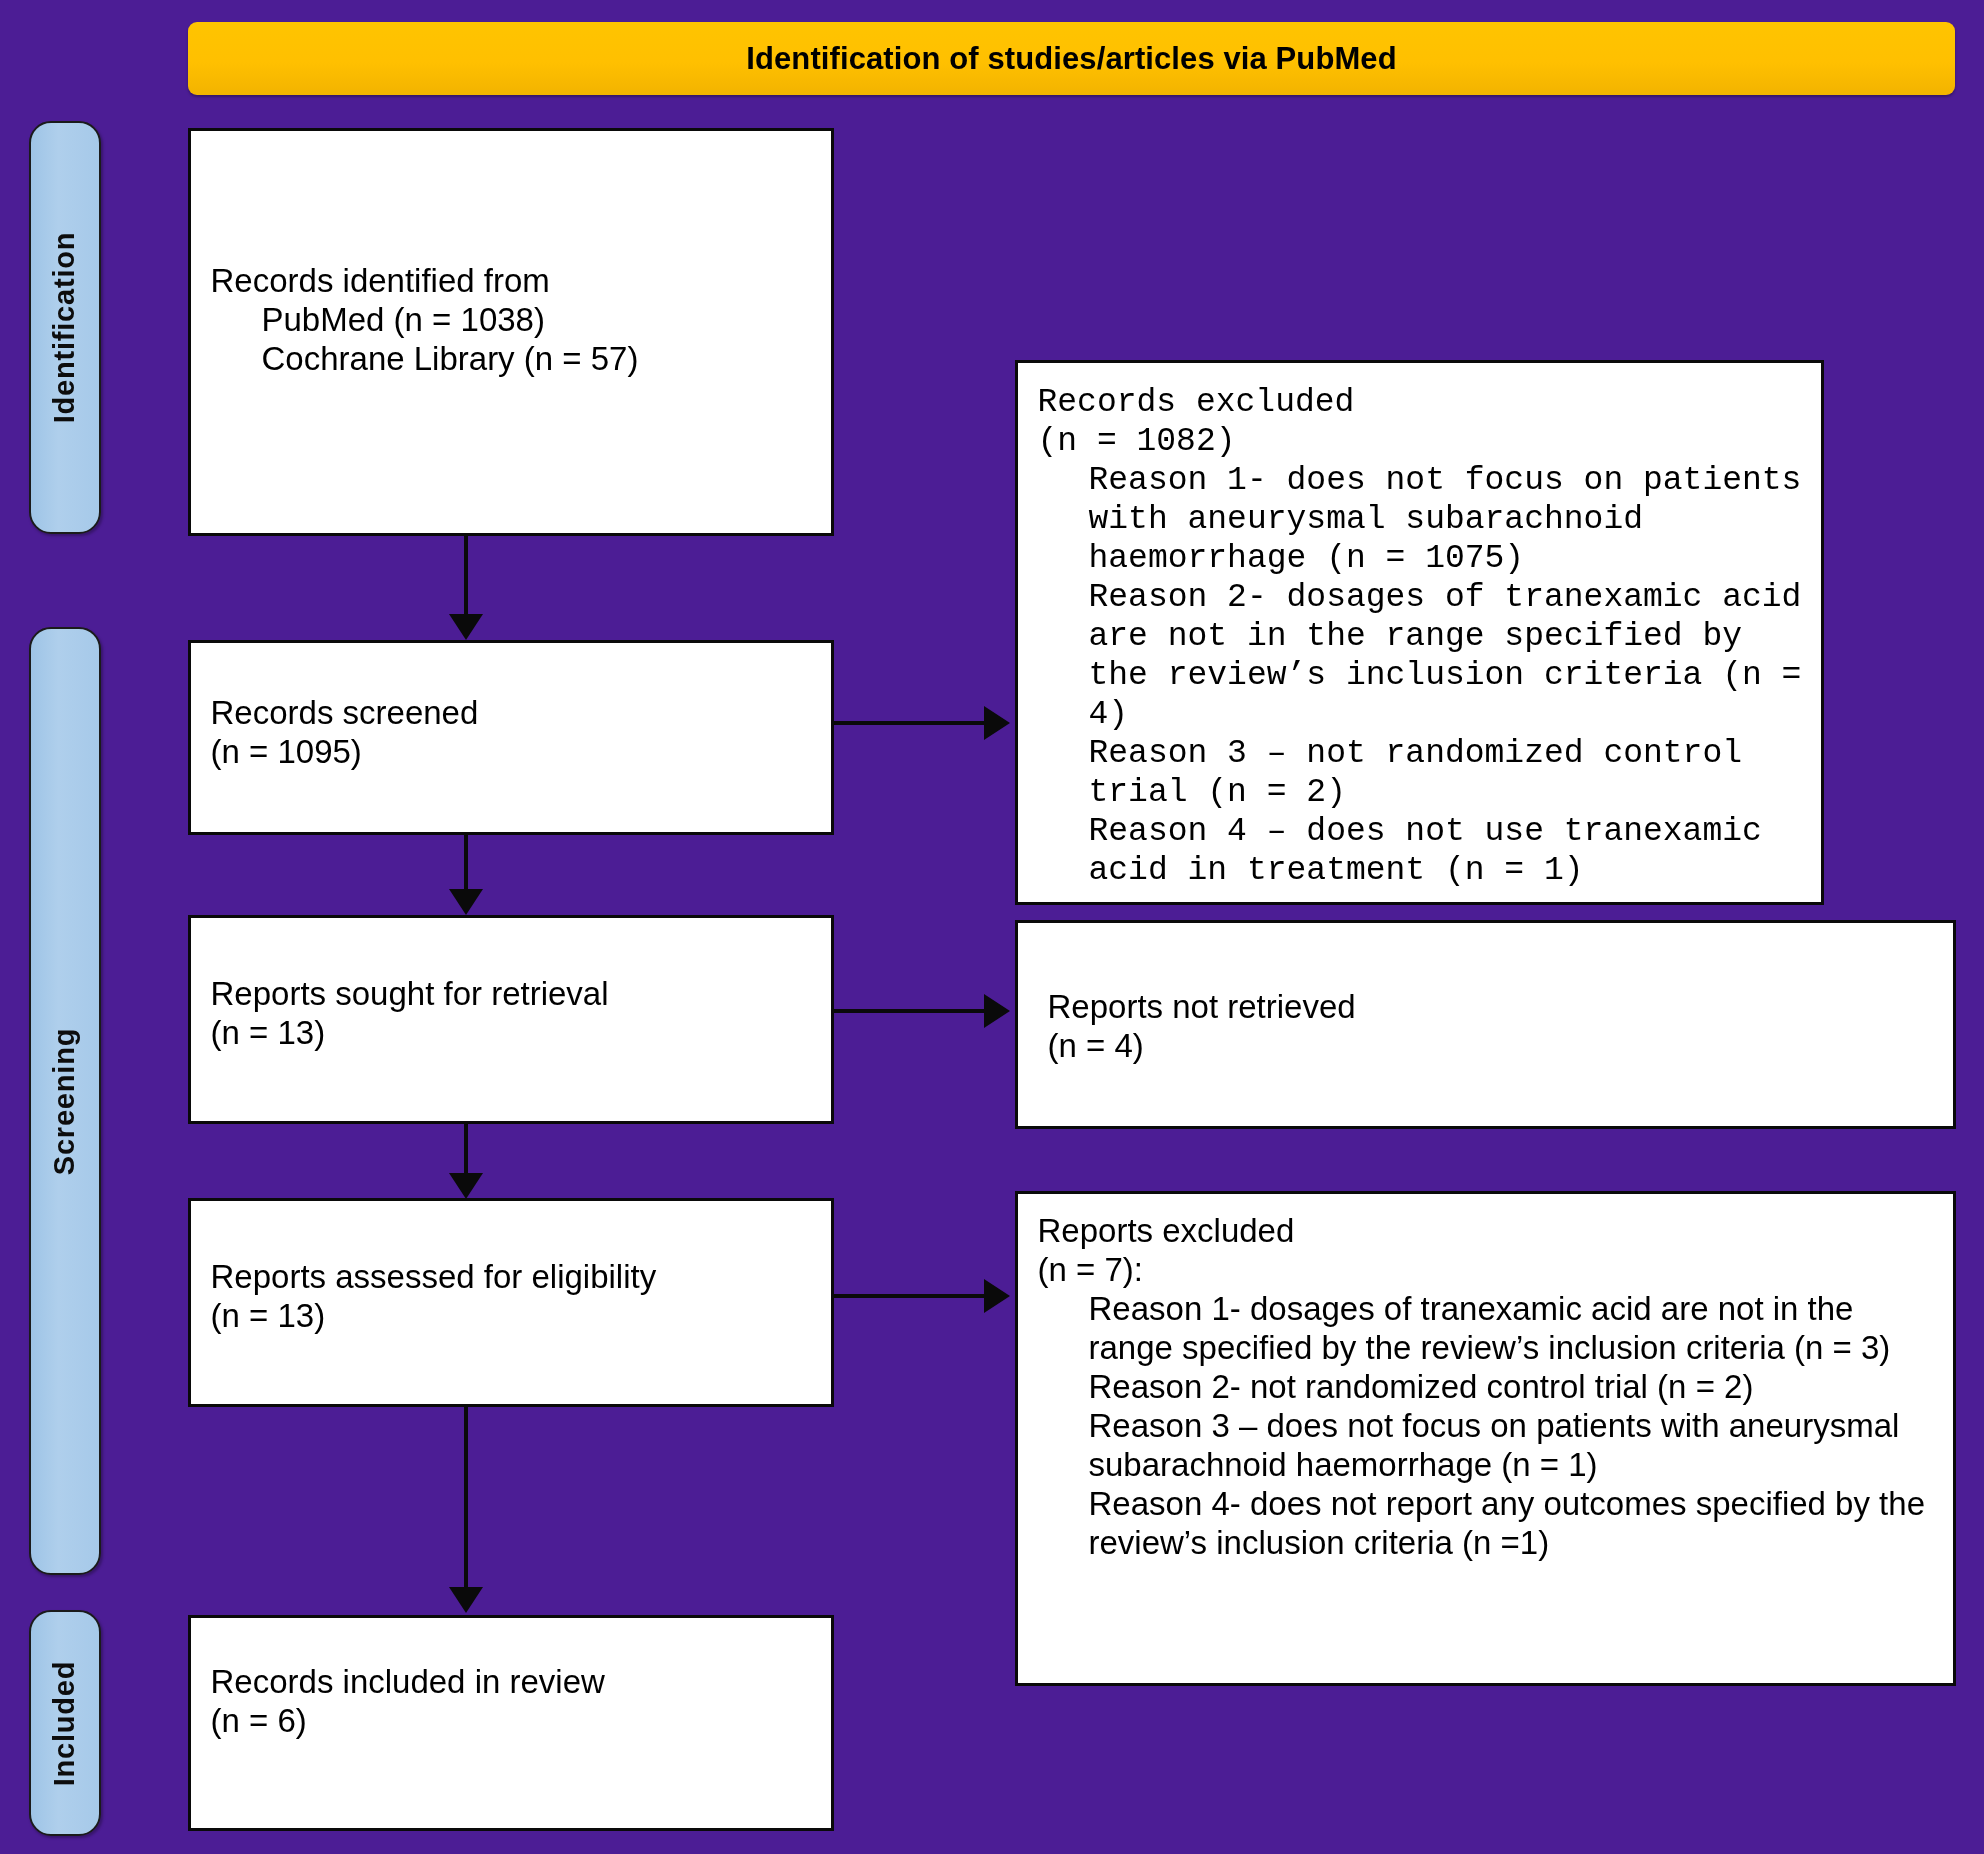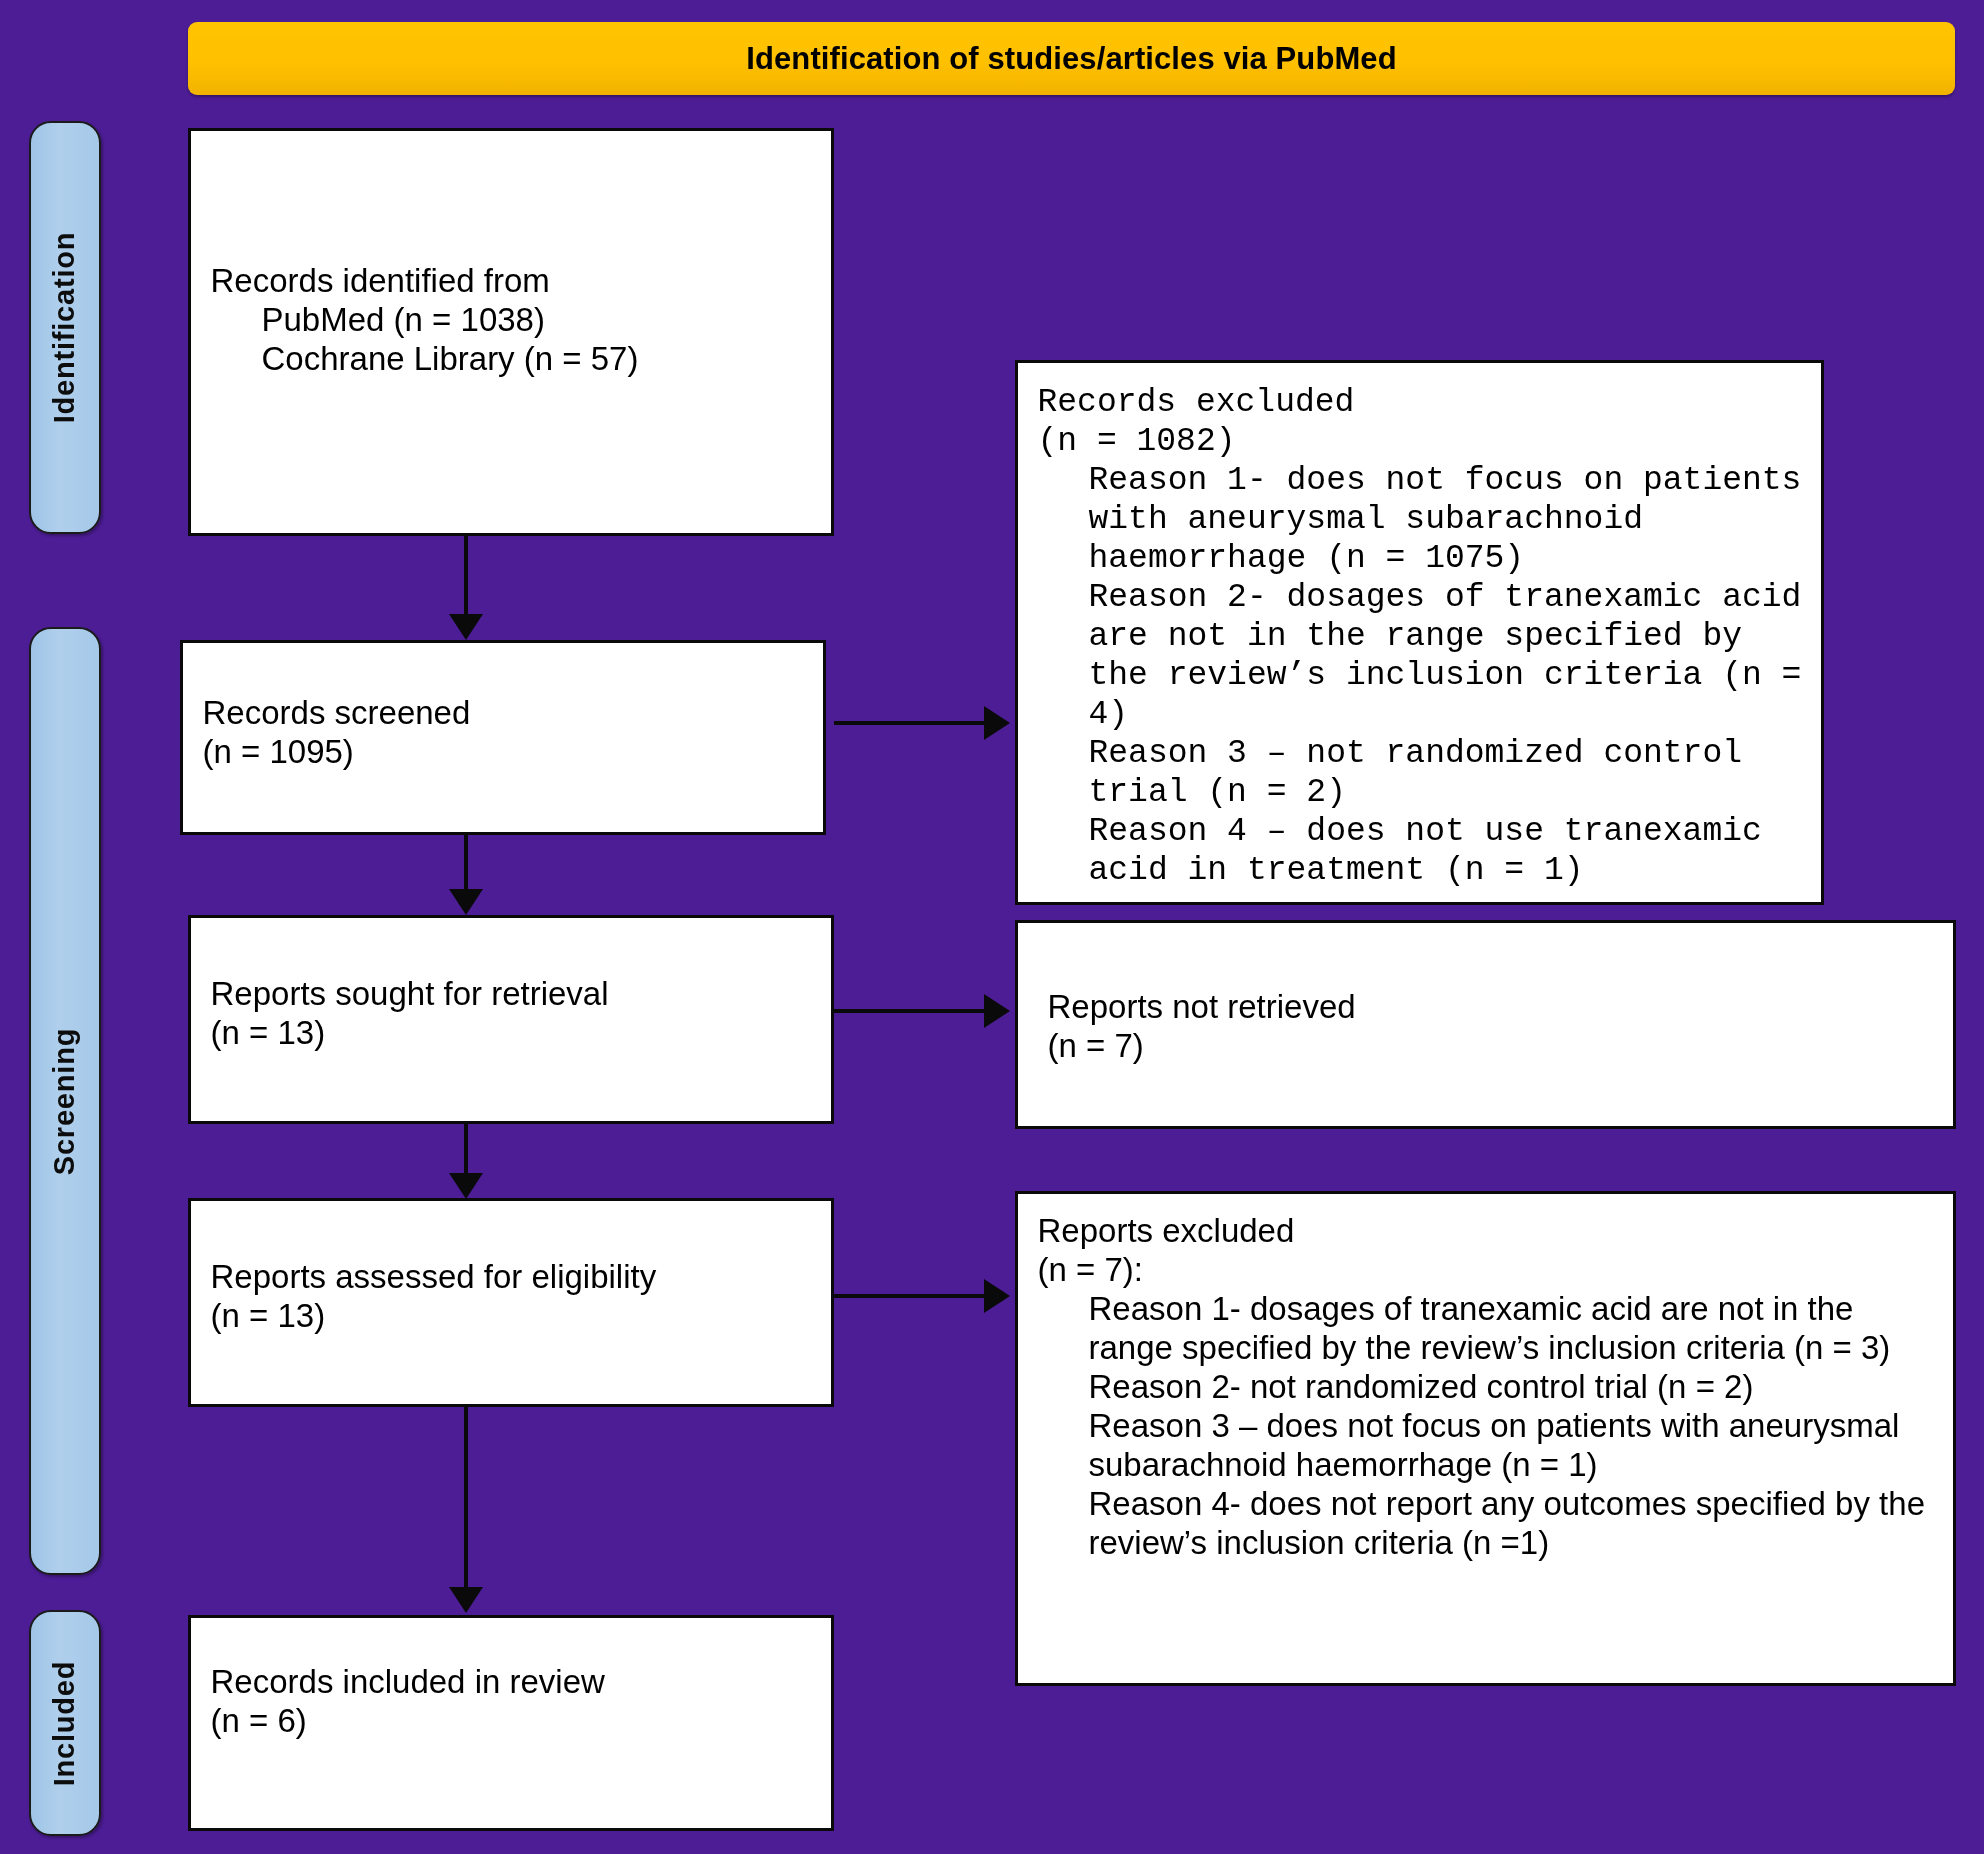--- a/index.html
+++ b/index.html
@@ -85,21 +85,21 @@
     color: #000000;
     white-space: nowrap;
   }
   .line.wrapline { white-space: normal; }
   .indent1 { padding-left: 51px; }
 
   
   #box-identified   { left: 188px; top: 128px;  width: 646px; height: 408px; }
   #box-identified .box-inner { top: 130px; }
 
-  #box-screened     { left: 180px; top: 640px;  width: 646px; height: 195px; padding-left: 45px; }
+  #box-screened     { left: 188px; top: 640px;  width: 646px; height: 195px; padding-left: 45px; }
   #box-screened .box-inner { top: 50px; }
 
   #box-sought       { left: 188px; top: 915px; width: 646px; height: 209px; }
   #box-sought .box-inner { top: 56px; }
 
   #box-assessed     { left: 188px; top: 1198px; width: 646px; height: 209px; }
   #box-assessed .box-inner { top: 56px; }
 
   #box-included     { left: 188px; top: 1615px; width: 646px; height: 216px; }
   #box-included .box-inner { top: 44px; }
@@ -197,21 +197,21 @@
       <div class="line wrapline indent1">Reason 1- does not focus on patients with aneurysmal subarachnoid haemorrhage (n = 1075)</div>
       <div class="line wrapline indent1">Reason 2- dosages of tranexamic acid are not in the range specified by the review’s inclusion criteria (n = 4)</div>
       <div class="line wrapline indent1">Reason 3 – not randomized control trial (n = 2)</div>
       <div class="line wrapline indent1">Reason 4 – does not use tranexamic acid in treatment (n = 1)</div>
     </div>
   </div>
 
   <div class="box" id="box-not-retrieved">
     <div class="box-inner">
       <div class="line">Reports not retrieved</div>
-      <div class="line">(n = 7)</div>
+      <div class="line">(n = 4)</div>
     </div>
   </div>
 
   <div class="box" id="box-reports-excluded">
     <div class="box-inner">
       <div class="line">Reports excluded</div>
       <div class="line">(n = 7):</div>
       <div class="line wrapline indent1">Reason 1- dosages of tranexamic acid are not in the range specified by the review’s inclusion criteria (n = 3)</div>
       <div class="line wrapline indent1">Reason 2- not randomized control trial (n = 2)</div>
       <div class="line wrapline indent1">Reason 3 – does not focus on patients with aneurysmal subarachnoid haemorrhage (n = 1)</div>

